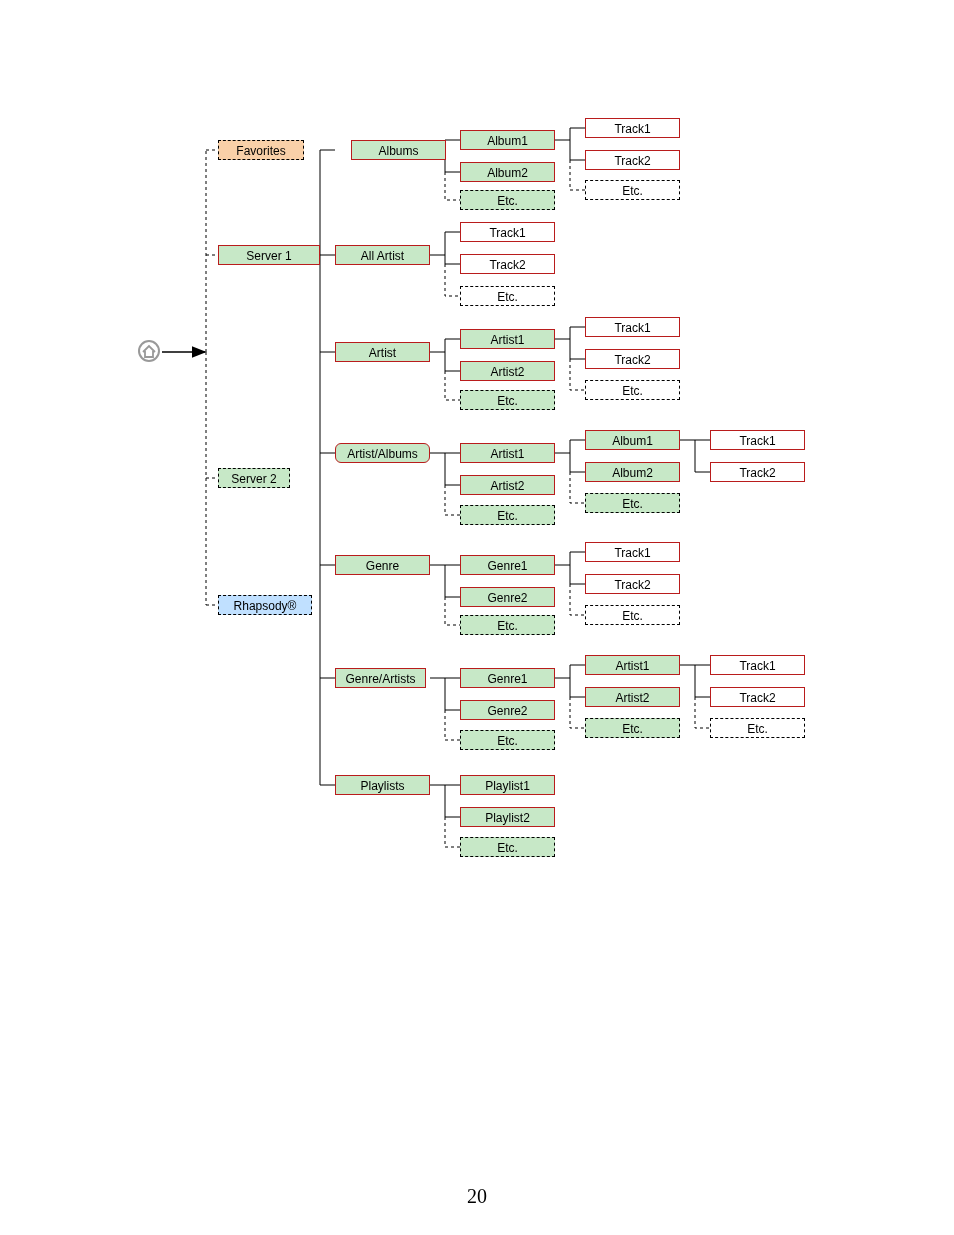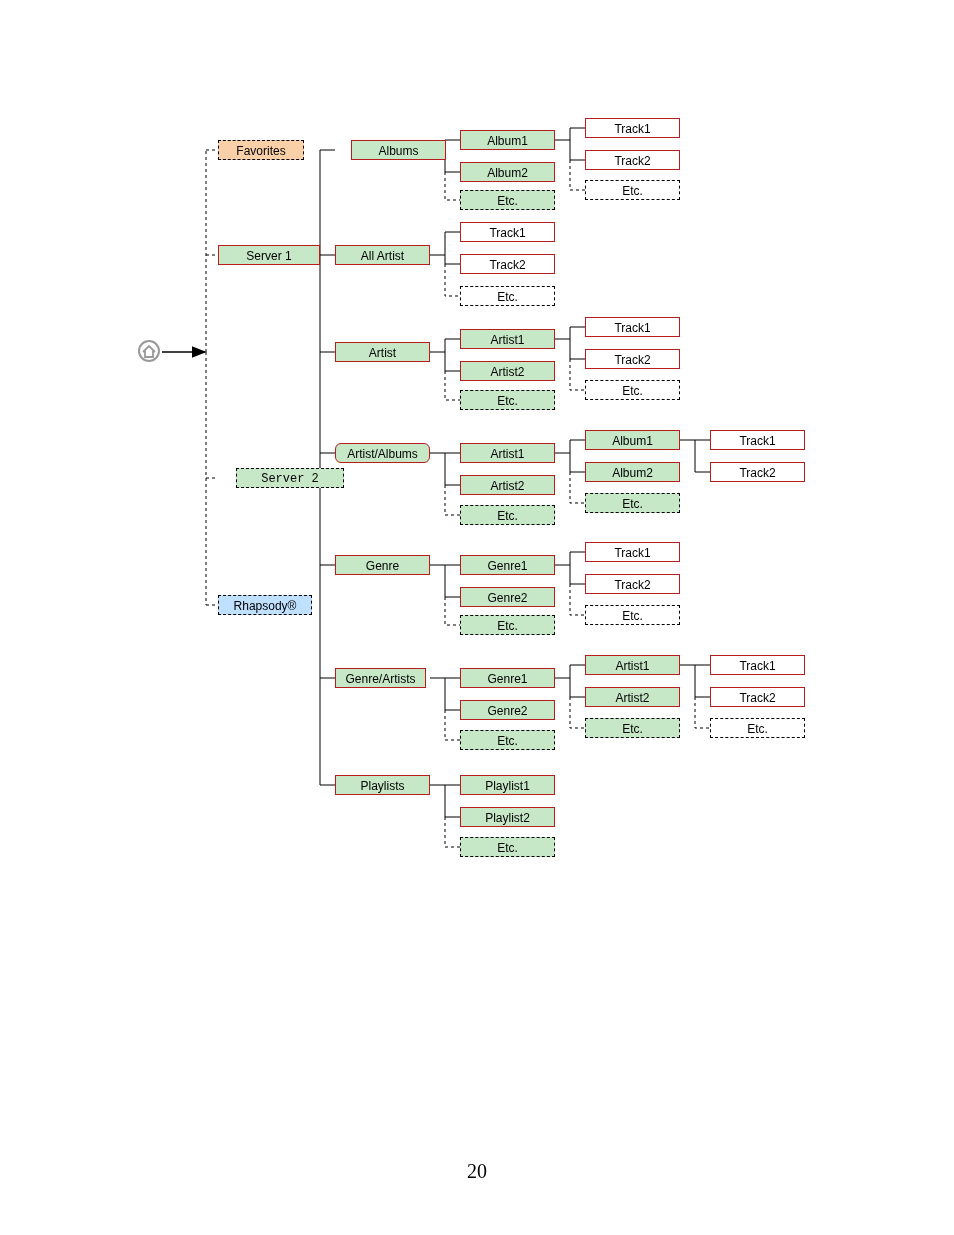--- a/index.html
+++ b/index.html
@@ -102,21 +102,21 @@
 
 <div class="home-icon" style="left:138px; top:338px;">
   <svg width="22" height="26" viewBox="0 0 22 26">
     <circle cx="11" cy="13" r="10" fill="none" stroke="#999" stroke-width="2"></circle>
     <path d="M5 14 L11 8 L17 14 M7 13 L7 19 L15 19 L15 13" fill="none" stroke="#999" stroke-width="1.8"></path>
   </svg>
 </div>
 
 <div class="node dashed orange" style="left:218px; top:140px; width:86px;">Favorites</div>
 <div class="node solid green" style="left:218px; top:245px; width:102px;">Server 1</div>
-<div class="node dashed green" style="left:236px; top:468px; width:108px;font-family:Liberation Mono, monospace;">Server 2</div>
+<div class="node dashed green" style="left:218px; top:468px; width:72px;">Server 2</div>
 <div class="node dashed blue" style="left:218px; top:595px; width:94px;">Rhapsody®</div>
 
 <div class="node solid green" style="left:335px; top:140px; width:95px;margin-left:16px;">Albums</div>
 <div class="node solid green" style="left:335px; top:245px; width:95px;">All Artist</div>
 <div class="node solid green" style="left:335px; top:342px; width:95px;">Artist</div>
 <div class="node solid green" style="left:335px; top:443px; width:95px;border-radius:6px;">Artist/Albums</div>
 <div class="node solid green" style="left:335px; top:555px; width:95px;">Genre</div>
 <div class="node solid green" style="left:335px; top:668px; width:91px;">Genre/Artists</div>
 <div class="node solid green" style="left:335px; top:775px; width:95px;">Playlists</div>
 
@@ -168,13 +168,13 @@
 <div class="node solid green" style="left:585px; top:687px; width:95px;">Artist2</div>
 <div class="node dashed green" style="left:585px; top:718px; width:95px;">Etc.</div>
 
 <div class="node solid white" style="left:710px; top:430px; width:95px;">Track1</div>
 <div class="node solid white" style="left:710px; top:462px; width:95px;">Track2</div>
 
 <div class="node solid white" style="left:710px; top:655px; width:95px;">Track1</div>
 <div class="node solid white" style="left:710px; top:687px; width:95px;">Track2</div>
 <div class="node dashed white" style="left:710px; top:718px; width:95px;">Etc.</div>
 
-<div class="page-num" style="top:1160px;">20</div>
+<div class="page-num" style="top:1185px;">20</div>
 
 </body></html>

